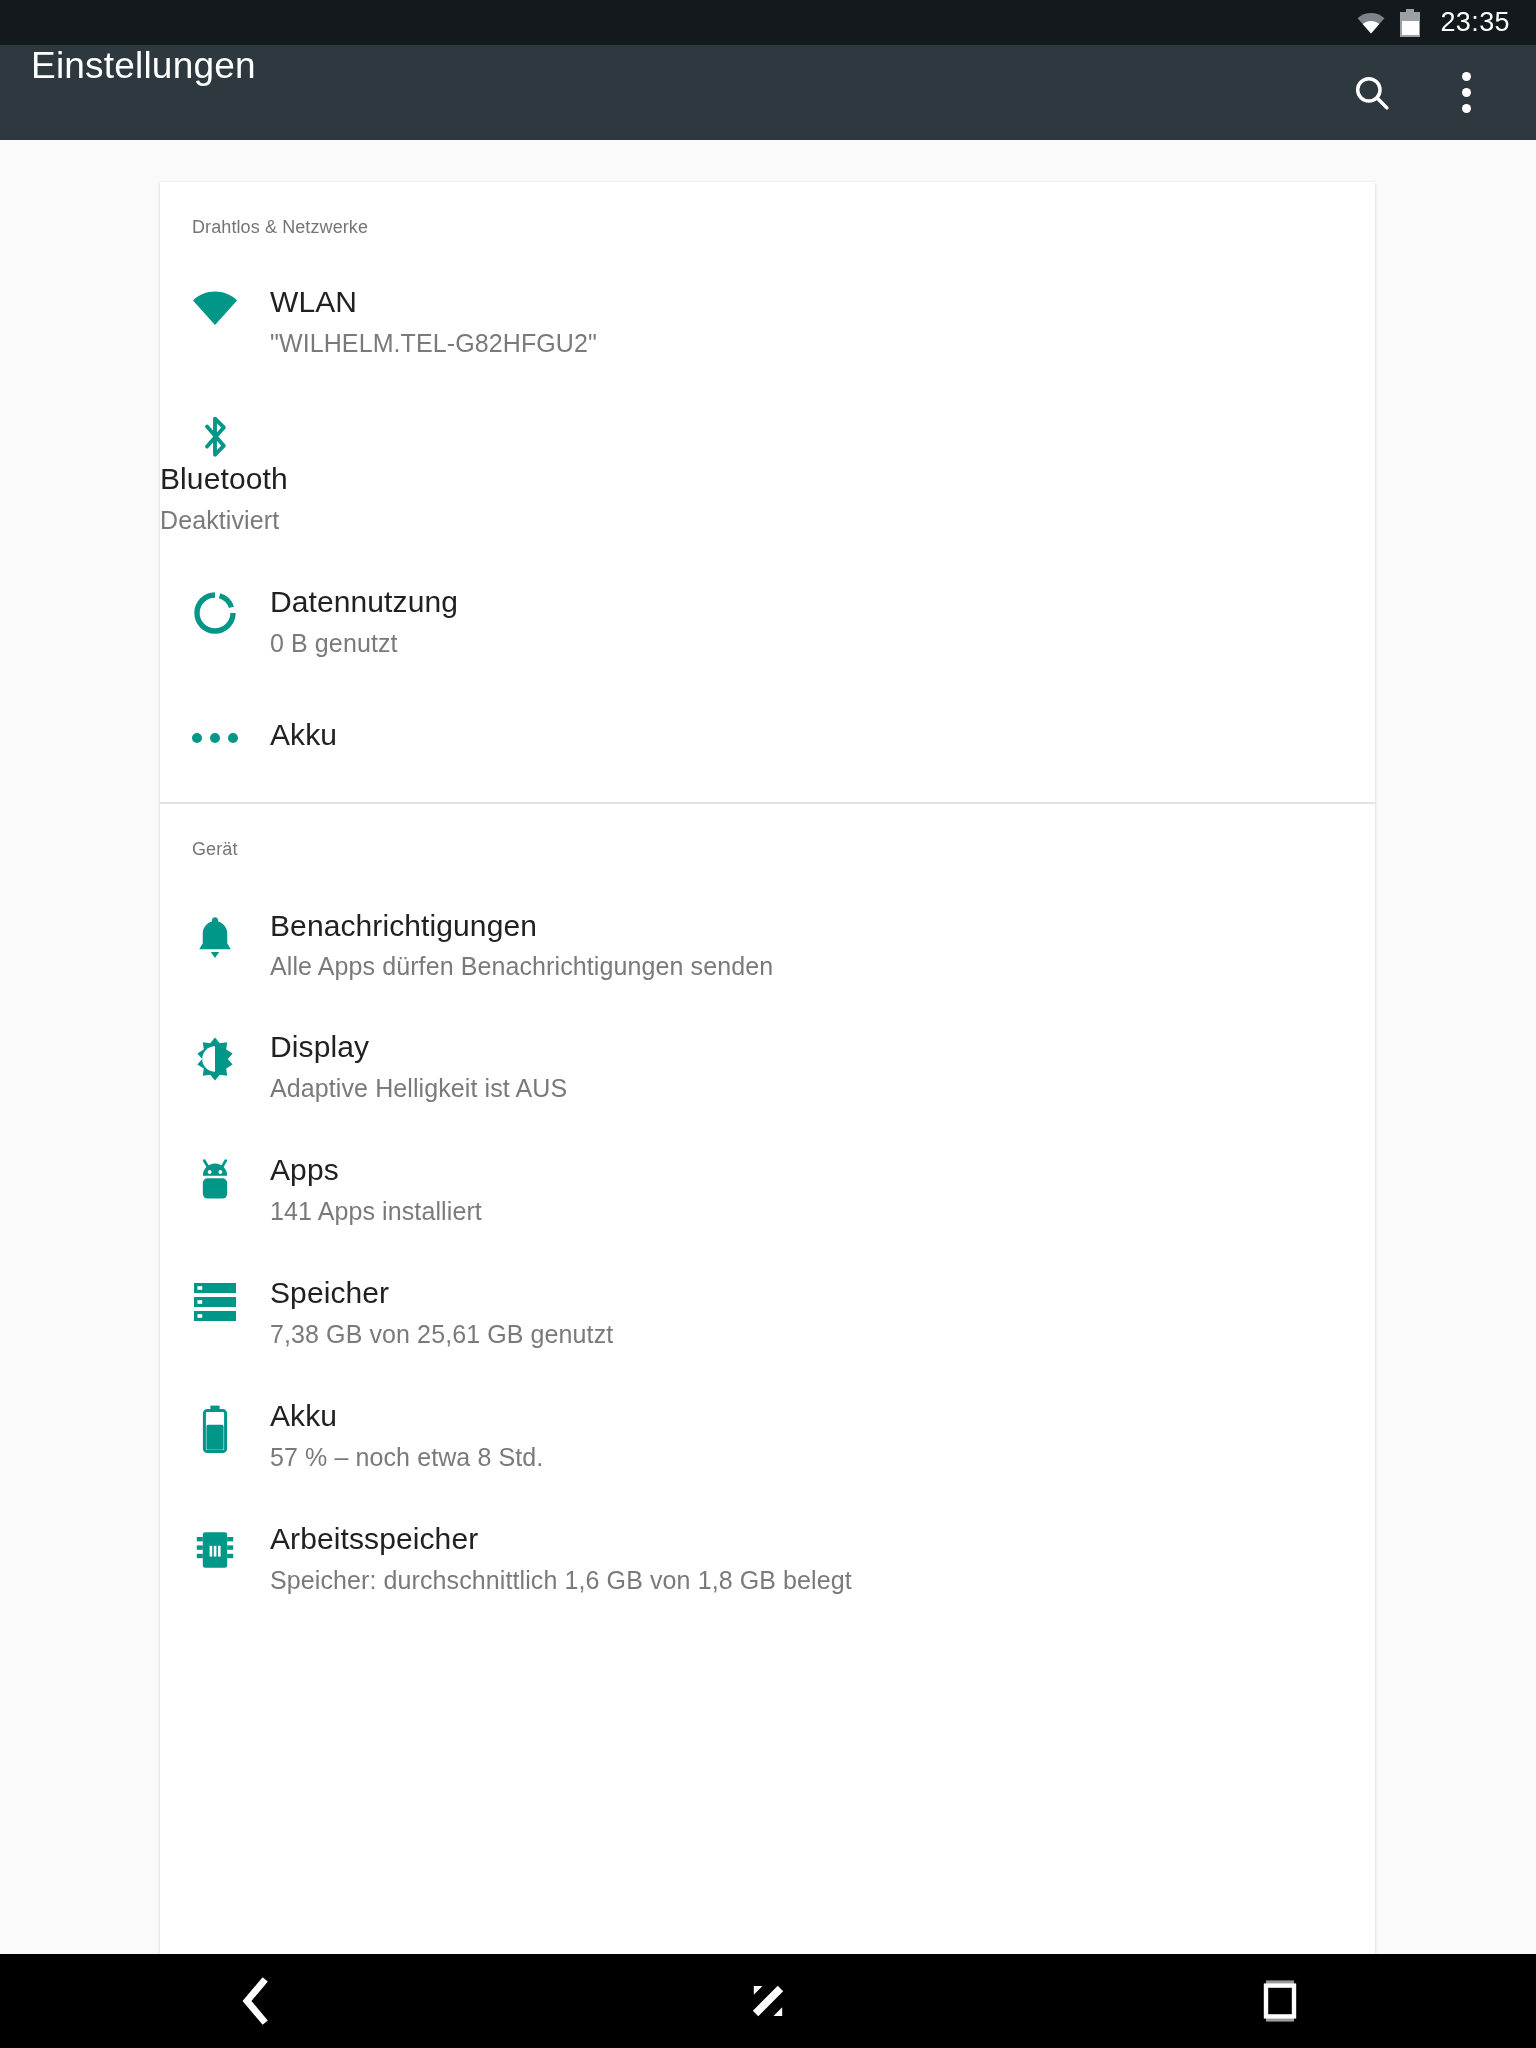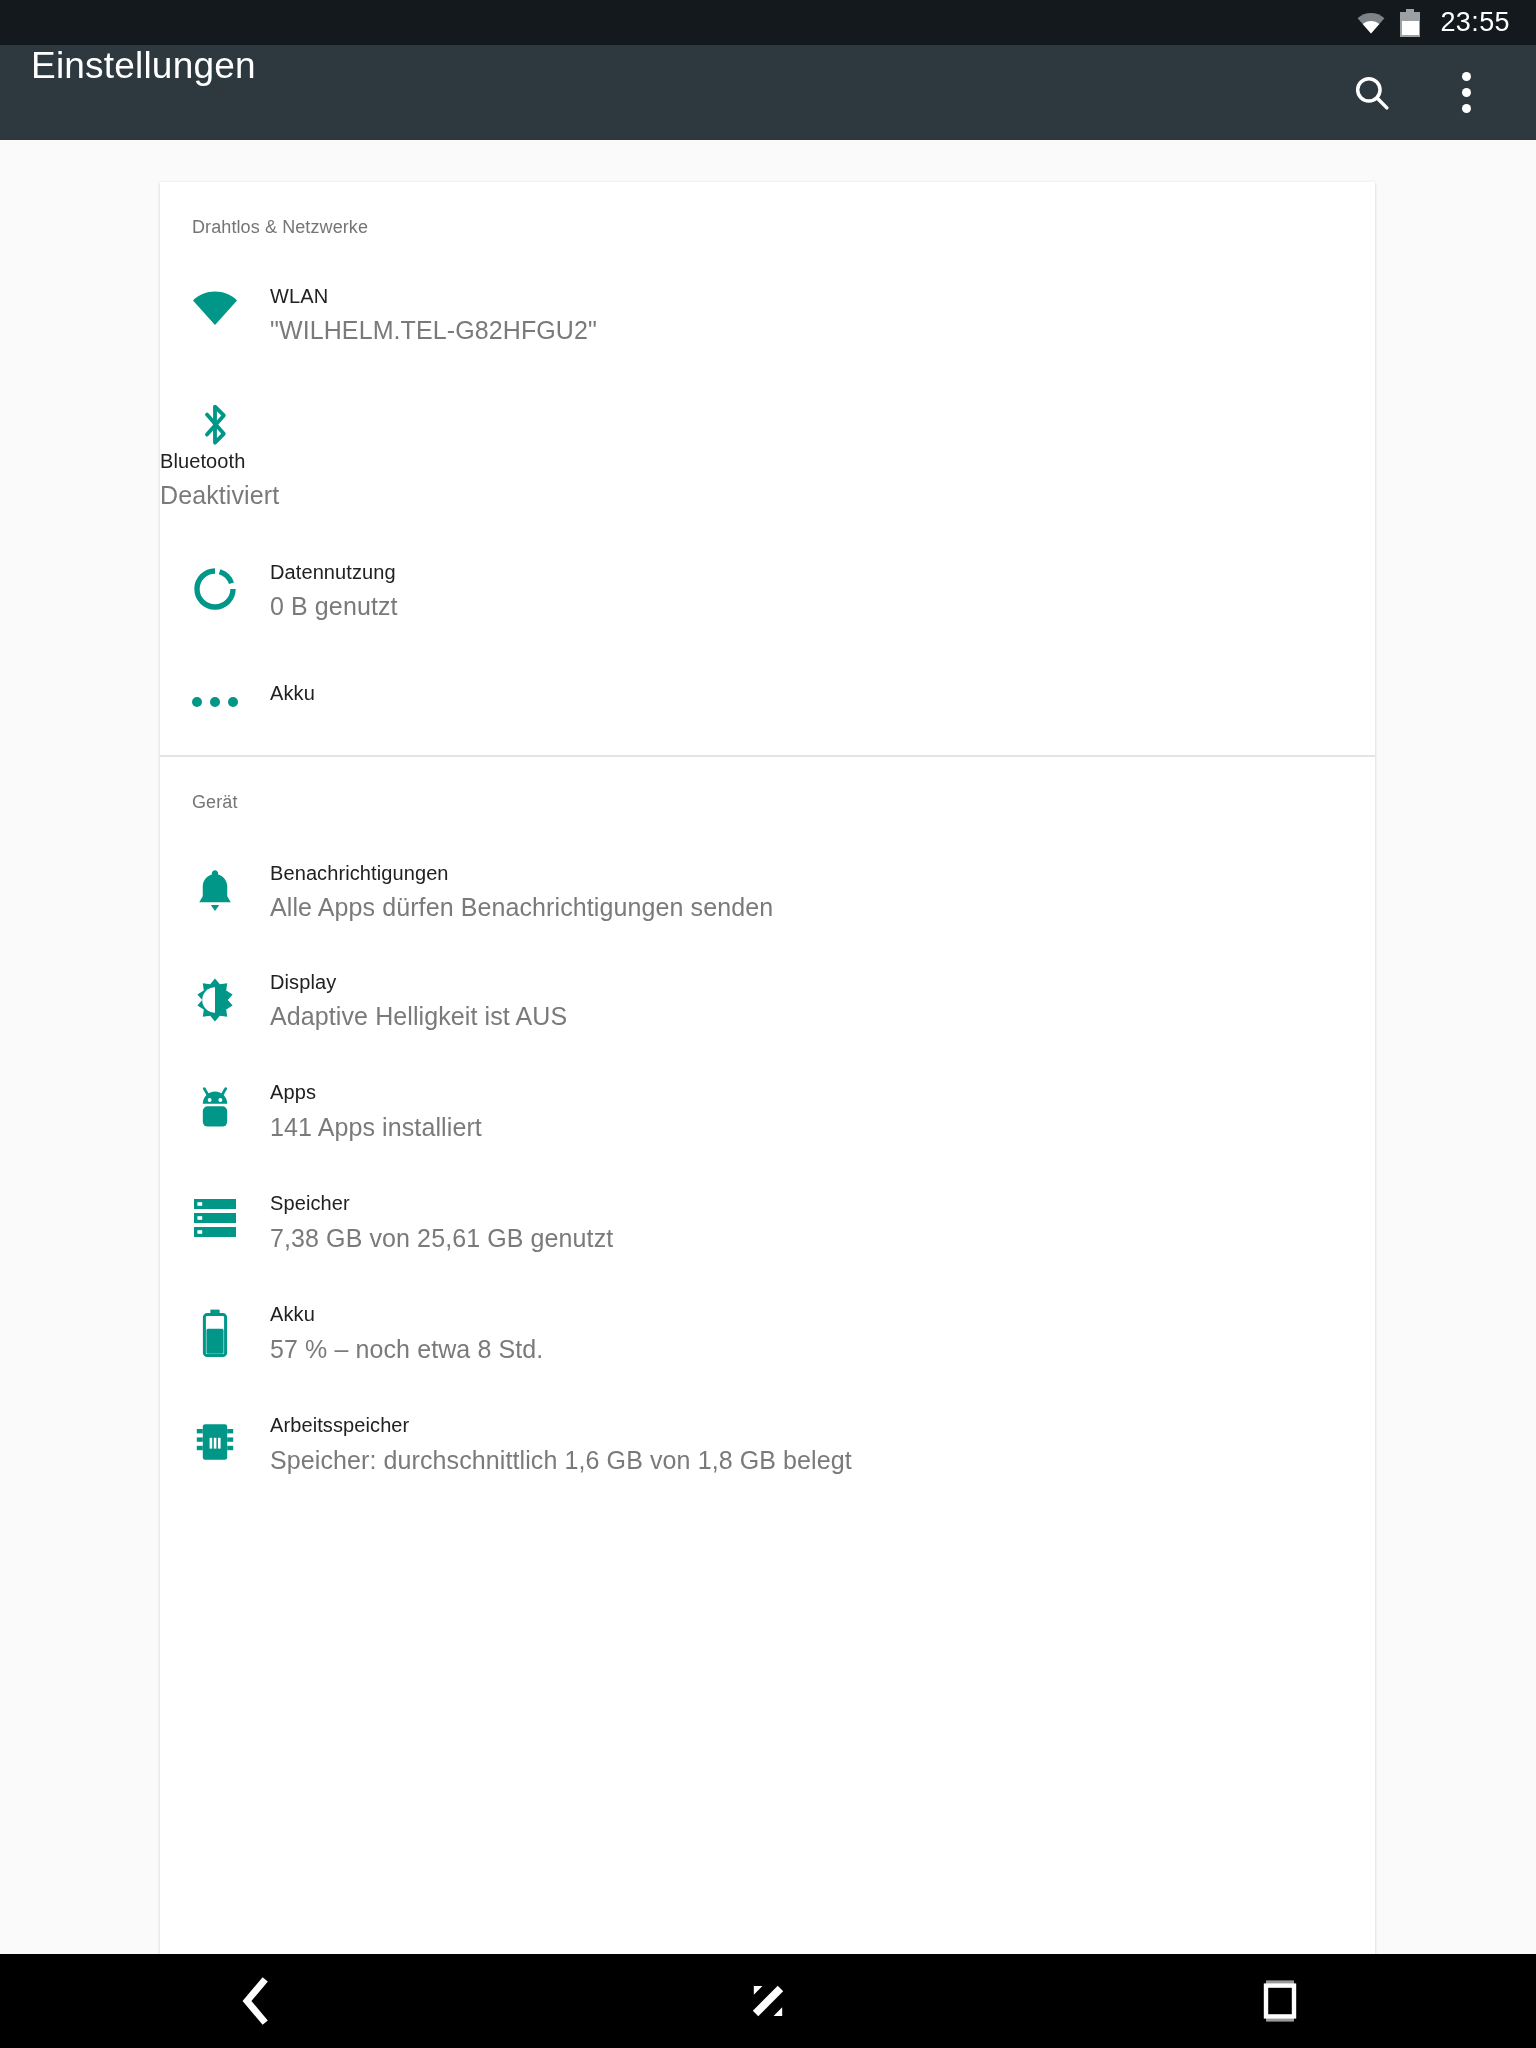--- a/index.html
+++ b/index.html
@@ -64,21 +64,21 @@
     display:flex; align-items:flex-start;
     padding:32px 0 0 0;
     min-height:92px;
   }
   .row-icon {
     width:110px; min-width:110px;
     display:flex; justify-content:center; align-items:flex-start;
     padding-top:6px;
   }
   .row-text { padding-right:30px; }
-  .row-title { font-size:20px; color:#212121; line-height:1.22; letter-spacing:0.1px; }
+  .row-title { font-size:30px; color:#212121; line-height:1.22; letter-spacing:0.1px; }
   .row-sub { font-size:25px; color:#7a7a7a; line-height:1.3; margin-top:6px; letter-spacing:0.1px; }
 
   
   .tl { fill:#009688; }
   .dots-horiz { display:flex; gap:8px; align-items:center; padding-top:10px; }
   .dots-horiz i { width:10px; height:10px; border-radius:50%; background:#009688; display:block; }
 
   
   .navbar {
     position:absolute; left:0; bottom:0; width:1536px; height:94px;
@@ -96,21 +96,21 @@
     <div class="status-icons">
       <svg class="wifi-status" viewBox="0 0 24 18">
         <path d="M12 17.5 L1 5.2 C4 2.3 7.9 0.8 12 0.8 C16.1 0.8 20 2.3 23 5.2 Z" fill="#7d8387"></path>
         <path d="M12 17.5 L5.2 9.9 C7.1 8.2 9.5 7.3 12 7.3 C14.5 7.3 16.9 8.2 18.8 9.9 Z" fill="#ffffff"></path>
       </svg>
       <div class="batt-status">
         <div class="batt-nub"></div>
         <div class="batt-body"></div>
         <div class="batt-fill"></div>
       </div>
-      <div class="status-time">23:55</div>
+      <div class="status-time">23:35</div>
     </div>
   </div>
 
   <div class="toolbar">
     <div class="toolbar-title">Einstellungen</div>
     <div class="toolbar-actions">
       <div class="icon-btn">
         <svg width="42" height="42" viewBox="0 0 24 24">
           <circle cx="10.2" cy="10.2" r="6.4" fill="none" stroke="#ffffff" stroke-width="2"></circle>
           <line x1="15.2" y1="15.2" x2="20.5" y2="20.5" stroke="#ffffff" stroke-width="2" stroke-linecap="round"></line>

